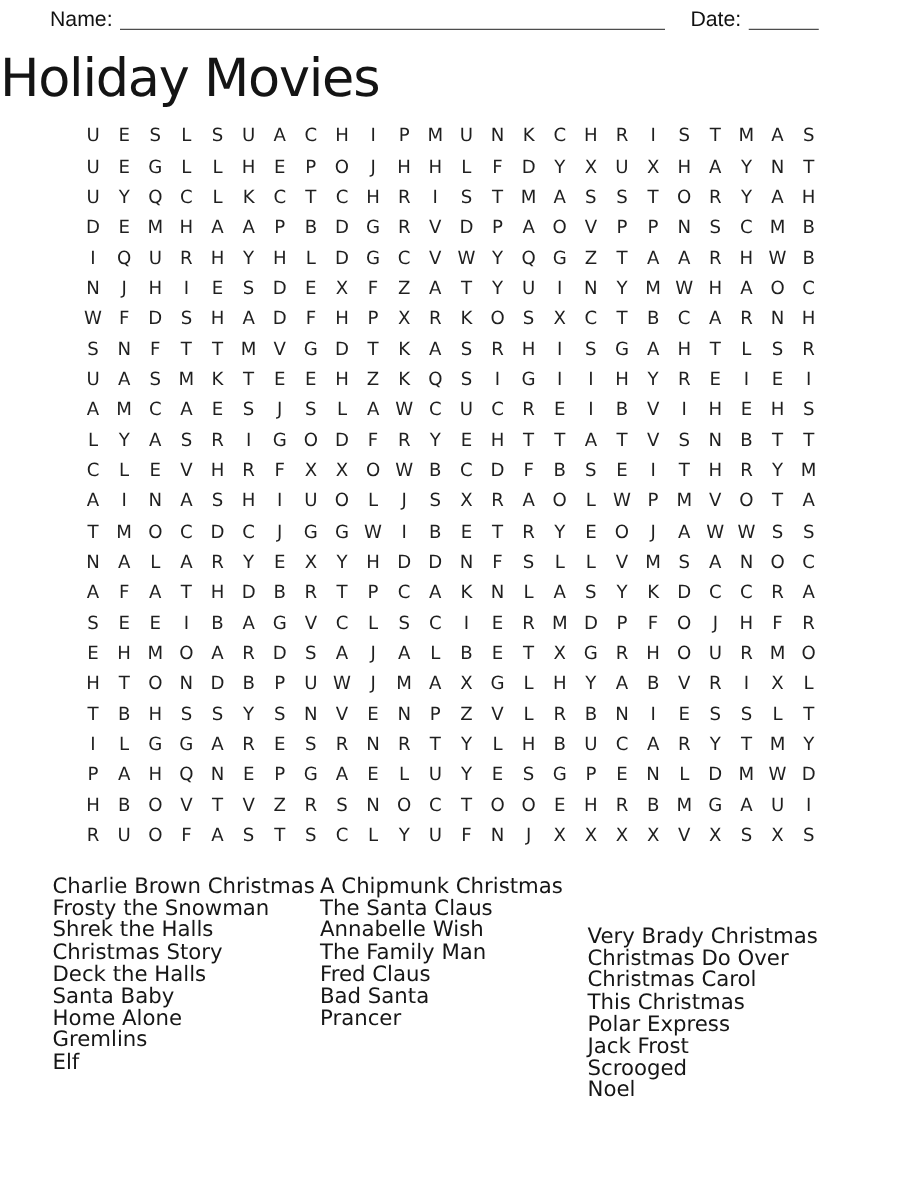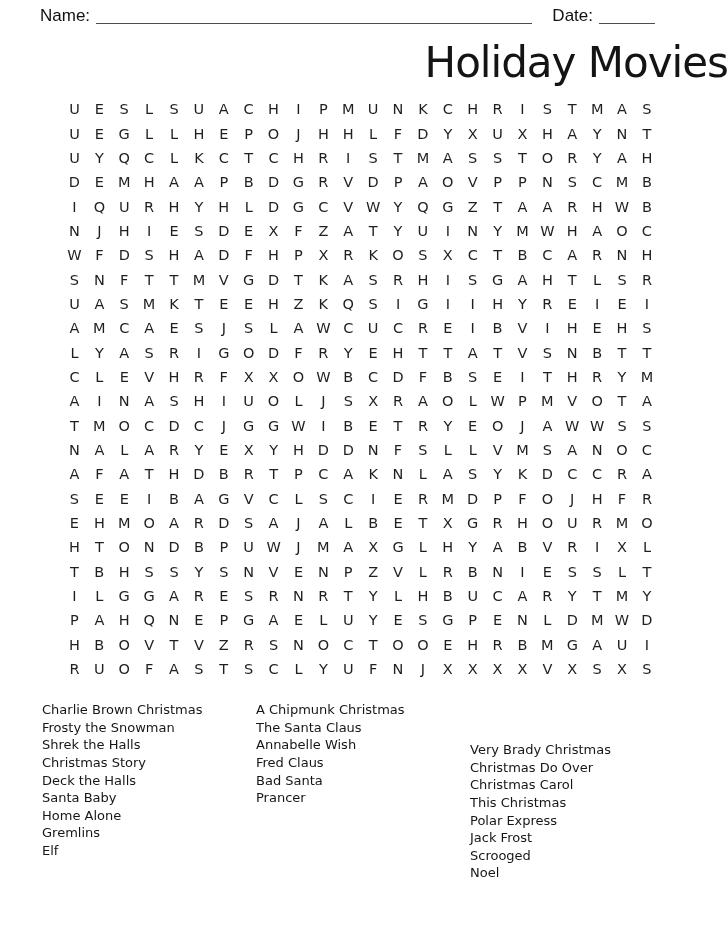--- a/index.html
+++ b/index.html
@@ -21,21 +21,21 @@
     border-bottom: 1.5px solid #4d4d4d;
     height: 14px;
     margin: 0 0 3px 6px;
   }
   .name-line { flex: 1; }
   .date-lbl { margin-left: 20px; }
   .date-line { width: 56px; }
 
   .page-title {
     margin: 12px 0 6px 0;
-    text-align: right;
+    text-align: left;
     font-family: "DejaVu Sans", sans-serif;
     font-weight: normal;
     font-size: 42px;
     line-height: 48px;
     letter-spacing: -1px;
     color: #141414;
   }
 
   .grid {
     margin: 10px 0 0 62px;
@@ -49,21 +49,21 @@
   .cell {
     display: flex;
     align-items: center;
     justify-content: center;
   }
 
   .words {
     display: flex;
     margin: 20px 0 0 42px;
     font-family: "DejaVu Sans", sans-serif;
-    font-size: 13px;
+    font-size: 17px;
     color: #161616;
   }
   .wcol { width: 214px; }
   .wcol:last-child { width: auto; margin-top: 40px; }
   .word { line-height: 17.6px; white-space: nowrap; }
 </style>
 </head>
 <body>
 
 <div class="header">
@@ -663,20 +663,21 @@
       <div class="word">Deck the Halls</div>
       <div class="word">Santa Baby</div>
       <div class="word">Home Alone</div>
       <div class="word">Gremlins</div>
       <div class="word">Elf</div>
     </div>
   <div class="wcol">
       <div class="word">A Chipmunk Christmas</div>
       <div class="word">The Santa Claus</div>
       <div class="word">Annabelle Wish</div>
+      <div class="word">The Family Man</div>
       <div class="word">Fred Claus</div>
       <div class="word">Bad Santa</div>
       <div class="word">Prancer</div>
     </div>
   <div class="wcol">
       <div class="word">Very Brady Christmas</div>
       <div class="word">Christmas Do Over</div>
       <div class="word">Christmas Carol</div>
       <div class="word">This Christmas</div>
       <div class="word">Polar Express</div>

